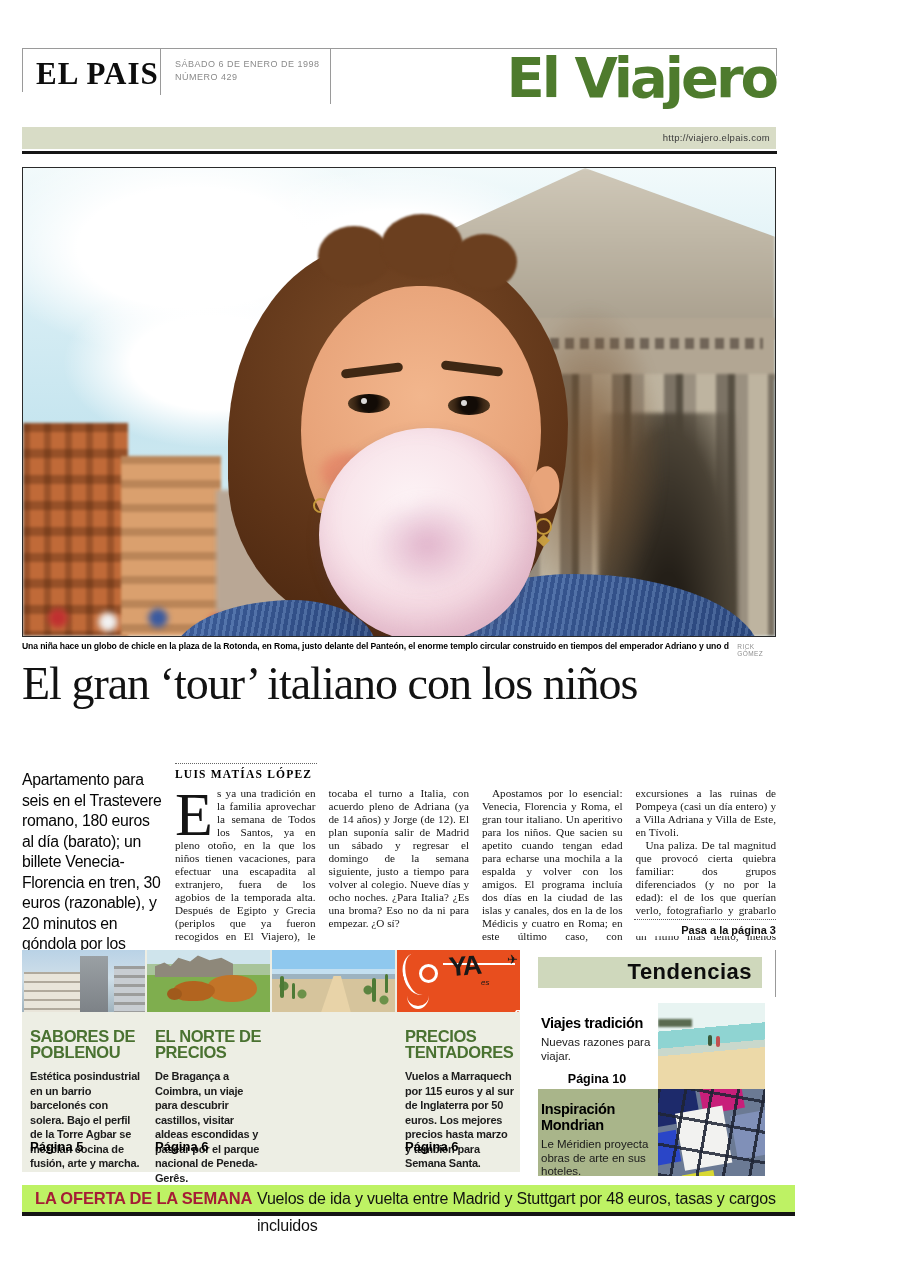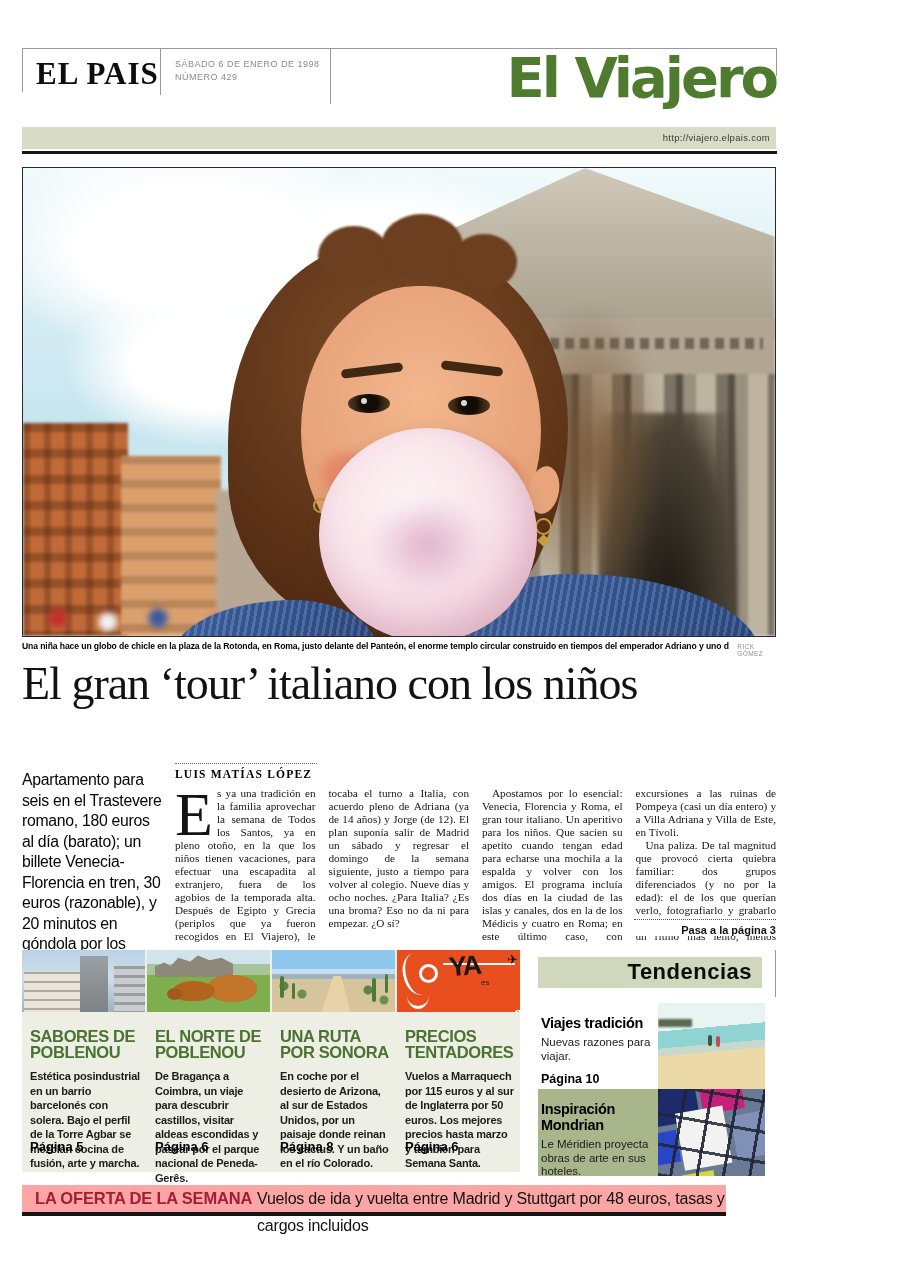--- a/index.html
+++ b/index.html
@@ -143,35 +143,35 @@
   
   .tband{left:538px;top:957px;width:224px;height:31px;background:#cfd8bc;}
   .tband span{position:absolute;right:10px;top:2px;font-size:22px;font-weight:bold;letter-spacing:.5px;color:#0d0d0d;}
   .edge{left:775px;top:950px;height:47px;border-left:1px solid #999;width:0;}
   .titem{width:227px;height:86px;}
   .t1{left:538px;top:1003px;background:#fff;}
   .t2{left:538px;top:1089px;height:87px;background:#a9b58a;}
   .ttext{position:absolute;left:3px;top:12px;width:112px;}
   .ttitle{margin:0;font-size:14.5px;font-weight:bold;letter-spacing:-.3px;color:#000;}
   .tbody{margin:5px 0 0 0;font-size:11.5px;line-height:13.5px;color:#1a1a1a;}
-  .tpage{margin:9px 0 0 0;font-size:12.5px;font-weight:bold;color:#000;}
+  .tpage{margin:9px 0 0 0;font-size:12.5px;font-weight:bold;color:#000;text-align:center;}
   .timg{position:absolute;right:0;top:0;width:107px;height:100%;overflow:hidden;}
   .beach{background:linear-gradient(175deg,#e8f4f2 0 30%,#8fd4d2 30% 48%,#c9d8cc 48% 56%,#ecd9a8 56% 100%);}
   .beach .trees{position:absolute;left:0;top:16px;width:34px;height:8px;background:#5a6a50;filter:blur(1px);}
   .beach .fig1{position:absolute;left:50px;top:32px;width:4px;height:11px;background:#3a5a3a;border-radius:2px;}
   .beach .fig2{position:absolute;left:58px;top:33px;width:4px;height:11px;background:#c05050;border-radius:2px;}
   .mond{background:#6b7a94;}
   .mond .rot{position:absolute;left:-12px;top:-10px;width:140px;height:120px;transform:rotate(-10deg);}
   .mond .rot div{position:absolute;}
   .mline{position:absolute;inset:0;background:
     repeating-linear-gradient(100deg,rgba(30,36,52,.9) 0 3px,transparent 3px 26px),
     repeating-linear-gradient(10deg,rgba(30,36,52,.85) 0 3px,transparent 3px 30px);}
 
   
-  .offer{left:22px;top:1185px;width:704px;height:27px;background:#fca5a5;border-bottom:4px solid #151515;}
+  .offer{left:22px;top:1185px;width:773px;height:27px;background:#bef264;border-bottom:4px solid #151515;}
   .offlabel{position:absolute;left:13px;top:0;line-height:27px;font-size:16.5px;font-weight:bold;
     letter-spacing:-.2px;color:#a51d35;}
   .offtext{position:absolute;left:235px;top:0;line-height:27px;font-size:16px;letter-spacing:-.2px;color:#111;}
 </style>
 </head>
 <body>
 
 <div class="page">
 
   <div class="abs hairline"></div>
@@ -283,28 +283,23 @@
         <div>SANTA</div>
       </div>
     </div>
 
     <div class="fcol" style="left:8px;">
       <h3 class="ftitle">SABORES DE POBLENOU</h3>
       <p class="fbody">Estética posindustrial en un barrio barcelonés con solera. Bajo el perfil de la Torre Agbar se mezclan cocina de fusión, arte y marcha.</p>
       <div class="fpage">Página 5</div>
     </div>
     <div class="fcol" style="left:133px;">
-      <h3 class="ftitle">EL NORTE DE POBLENOU</h3>
+      <h3 class="ftitle">EL NORTE DE PRECIOS</h3>
       <p class="fbody">De Bragança a Coimbra, un viaje para descubrir castillos, visitar aldeas escondidas y pasear por el parque nacional de Peneda-Gerês.</p>
       <div class="fpage">Página 6</div>
-    </div>
-    <div class="fcol" style="left:258px;">
-      <h3 class="ftitle">UNA RUTA POR SONORA</h3>
-      <p class="fbody">En coche por el desierto de Arizona, al sur de Estados Unidos, por un paisaje donde reinan los cactus. Y un baño en el río Colorado.</p>
-      <div class="fpage">Página 8</div>
     </div>
     <div class="fcol" style="left:383px;">
       <h3 class="ftitle">PRECIOS TENTADORES</h3>
       <p class="fbody">Vuelos a Marraquech por 115 euros y al sur de Inglaterra por 50 euros. Los mejores precios hasta marzo y también para Semana Santa.</p>
       <div class="fpage">Página 6</div>
     </div>
   </div>
 
   <div class="abs tband">
     <span>Tendencias</span>

